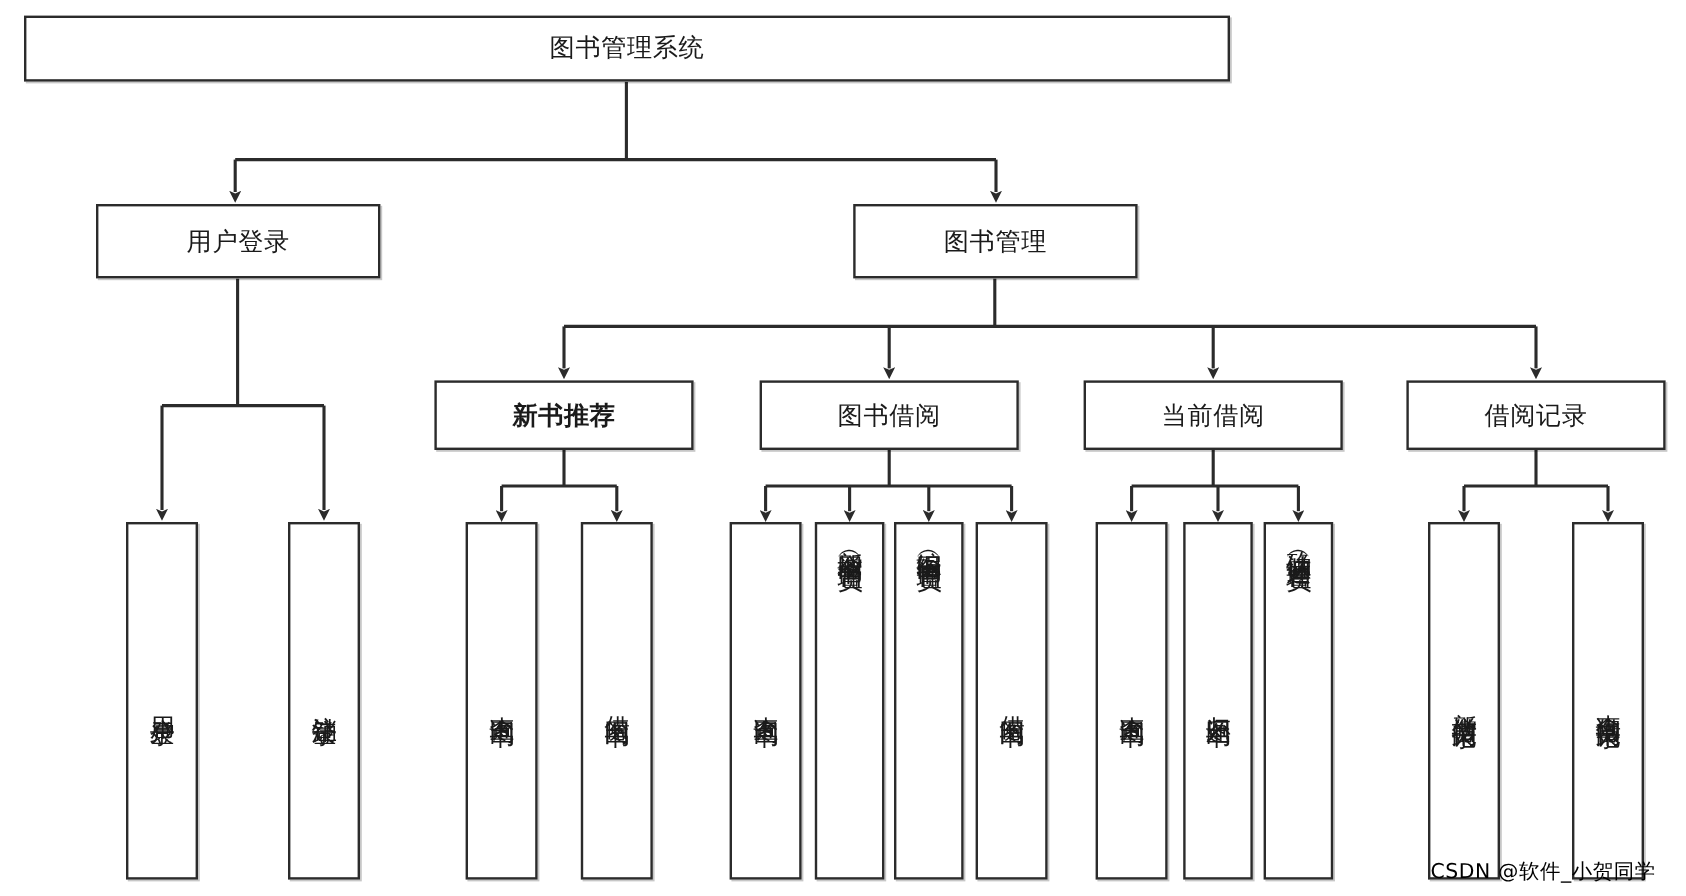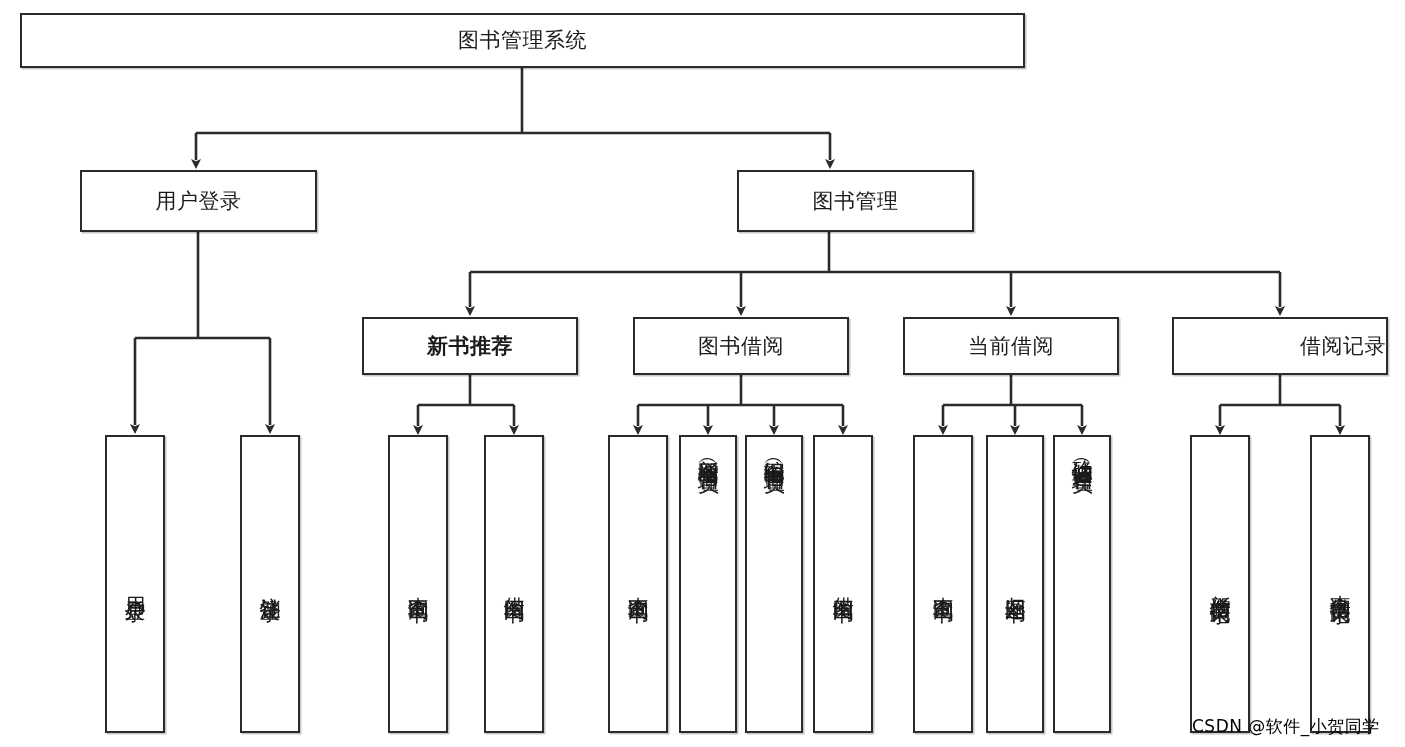--- a/index.html
+++ b/index.html
@@ -122,34 +122,34 @@
     </g>
   </svg>
 
   <div class="node horiz" style="left: 20px; top: 13px; width: 1005px; height: 55px;">
     <span class="label">图书管理系统</span>
   </div>
 
   <div class="node horiz" style="left: 80px; top: 170px; width: 237px; height: 62px;">
     <span class="label">用户登录</span>
   </div>
-  <div class="node horiz" style="left: 711px; top: 170px; width: 237px; height: 62px; margin-left: 26px;">
+  <div class="node horiz" style="left: 711px; top: 170px; width: 237px; height: 62px;">
     <span class="label">图书管理</span>
   </div>
 
   <div class="node horiz" style="left: 362px; top: 317px; width: 216px; height: 58px; font-weight: bold;">
     <span class="label">新书推荐</span>
   </div>
   <div class="node horiz" style="left: 633px; top: 317px; width: 216px; height: 58px;">
     <span class="label">图书借阅</span>
   </div>
   <div class="node horiz" style="left: 903px; top: 317px; width: 216px; height: 58px;">
     <span class="label">当前借阅</span>
   </div>
-  <div class="node horiz" style="left: 1172px; top: 317px; width: 216px; height: 58px; justify-content: flex-end;">
+  <div class="node horiz" style="left: 1172px; top: 317px; width: 216px; height: 58px;">
     <span class="label">借阅记录</span>
   </div>
 
   <div class="node vert centered" style="left: 105px; top: 435px; width: 60px; height: 298px;">
     <span class="label">用户登录</span>
   </div>
   <div class="node vert centered" style="left: 240px; top: 435px; width: 60px; height: 298px;">
     <span class="label">注销登录</span>
   </div>
   <div class="node vert centered" style="left: 388px; top: 435px; width: 60px; height: 298px;">

